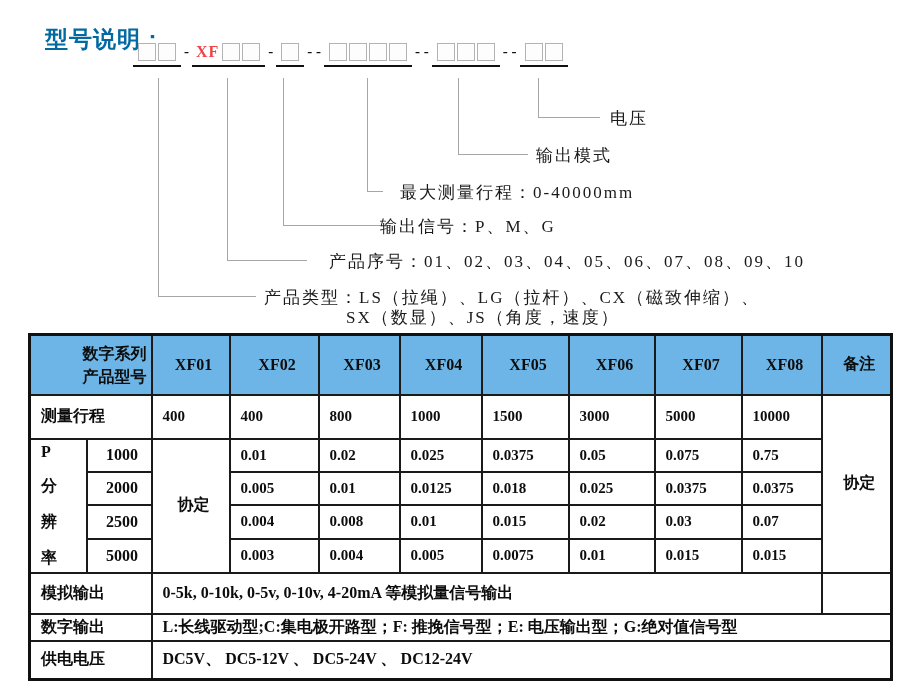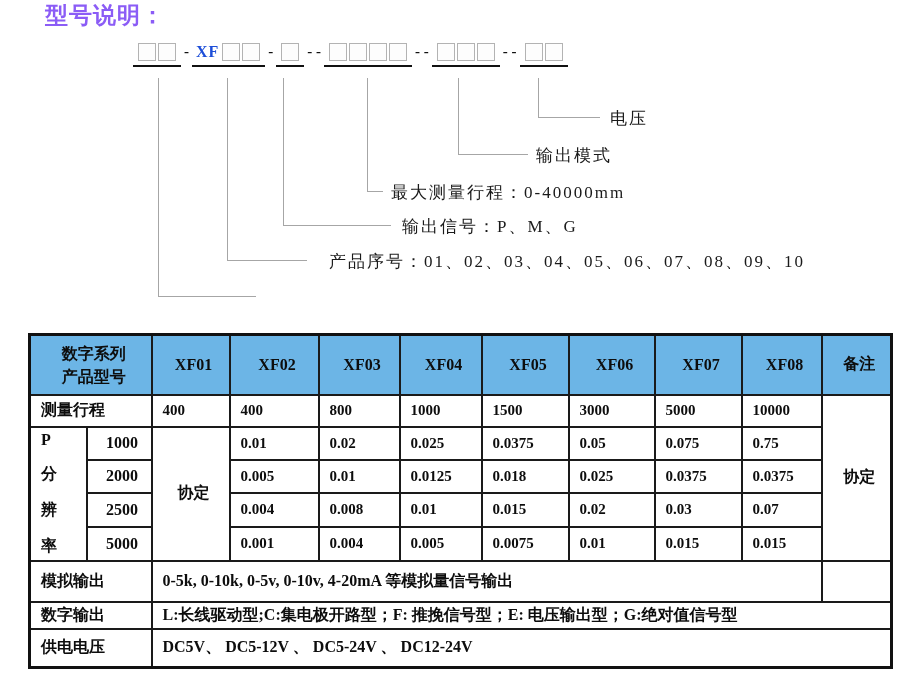--- a/index.html
+++ b/index.html
@@ -1,42 +1,42 @@
 <!DOCTYPE html>
 <html><head>
 <meta charset="utf-8">
 <style>
   html,body{margin:0;padding:0;background:#fff;}
   #page{position:relative;width:909px;height:692px;background:#ffffff;overflow:hidden;
         font-family:"Liberation Serif","DejaVu Serif",serif;color:#1a1a1a;}
 
   
-  .doc-title{position:absolute;left:45px;top:0;font-family:Liberation Serif, serif;
-             font-weight:bold;font-size:23px;color:#8b5cf6;letter-spacing:1px;}
+  .doc-title{position:absolute;left:45px;top:24px;font-family:Liberation Serif, serif;
+             font-weight:bold;font-size:23px;color:#0369a1;letter-spacing:1px;}
 
   
   .model-line{position:absolute;left:133px;top:40px;display:flex;align-items:flex-start;}
   .grp{display:flex;align-items:center;border-bottom:2px solid #111;padding:3px 4px 4px;}
   .box{width:16px;height:16px;border:1px solid #b3b3b3;background:#fdfdfd;margin:0 1px;flex:none;}
-  .pfx{font-weight:bold;font-size:16px;letter-spacing:1px;margin-right:2px;color:#1d4ed8;}
+  .pfx{font-weight:bold;font-size:16px;letter-spacing:1px;margin-right:2px;color:#ef4444;}
   .sep{font-weight:bold;font-size:15px;color:#111;margin:0 3px;line-height:22px;white-space:pre;}
 
   
   .vline{position:absolute;width:1px;background:#a6a6a6;}
   .hline{position:absolute;height:1px;background:#a6a6a6;}
   .callout{position:absolute;font-size:17px;color:#1a1a1a;letter-spacing:2px;white-space:nowrap;}
 
   
   table.spec{position:absolute;left:28px;top:333px;border-collapse:collapse;table-layout:fixed;
              width:862px;font-size:16px;font-weight:bold;color:#0d0d0d;}
   table.spec td{border:2px solid #1a1a1a;padding:2px 4px 2px 10px;vertical-align:middle;
                 overflow:hidden;white-space:nowrap;}
   table.spec{border:3px solid #111;}
   td.hdr{background:#6cb5e6;text-align:center;padding-left:4px;}
-  td.hdr-label{background:#6cb5e6;text-align:center;padding-left:10px;}
+  td.hdr-label{background:#6cb5e6;text-align:right;padding-left:10px;}
   td.lbl{text-align:left;padding-left:10px;}
   td.ctr{text-align:center;padding-left:4px;}
   td.val{text-align:left;padding-left:12px;font-size:15px;}
   .pcol{display:flex;flex-direction:column;justify-content:space-between;height:126px;
         align-items:flex-start;padding-left:2px;}
   .hdr2{line-height:1.45;}
 </style>
 </head>
 <body>
 
@@ -88,23 +88,25 @@
 
   <div class="hline" style="left:538px;top:117px;width:62px;"></div>
   <div class="hline" style="left:458px;top:154px;width:70px;"></div>
   <div class="hline" style="left:367px;top:191px;width:16px;"></div>
   <div class="hline" style="left:283px;top:225px;width:108px;"></div>
   <div class="hline" style="left:227px;top:260px;width:80px;"></div>
   <div class="hline" style="left:158px;top:296px;width:98px;"></div>
 
   <div class="callout" style="left:610px;top:107px;">电压</div>
   <div class="callout" style="left:536px;top:144px;">输出模式</div>
-  <div class="callout" style="left:391px;top:181px;">最大测量行程：0-40000mm</div>
-  <div class="callout" style="left:402px;top:215px;">输出信号：P、M、G</div>
+  <div class="callout" style="left:400px;top:181px;">最大测量行程：0-40000mm</div>
+  <div class="callout" style="left:380px;top:215px;">输出信号：P、M、G</div>
   <div class="callout" style="left:329px;top:250px;">产品序号：01、02、03、04、05、06、07、08、09、10</div>
+  <div class="callout" style="left:264px;top:286px;">产品类型：LS（拉绳）、LG（拉杆）、CX（磁致伸缩）、</div>
+  <div class="callout" style="left:346px;top:306px;">SX（数显）、JS（角度，速度）</div>
 
   <table class="spec">
     <colgroup>
       <col style="width:57px">
         <col style="width:65px">
         <col style="width:78px">
         <col style="width:89px">
       <col style="width:81px">
         <col style="width:82px">
         <col style="width:87px">
@@ -124,21 +126,21 @@
       <td class="hdr">XF01</td>
       <td class="hdr">XF02</td>
       <td class="hdr">XF03</td>
       <td class="hdr">XF04</td>
       <td class="hdr">XF05</td>
       <td class="hdr">XF06</td>
       <td class="hdr">XF07</td>
       <td class="hdr">XF08</td>
       <td class="hdr">备注</td>
     </tr>
-    <tr style="height:32px;">
+    <tr style="height:44px;">
       <td colspan="2" class="lbl">测量行程</td>
       <td class="val">400</td>
       <td class="val">400</td>
       <td class="val">800</td>
       <td class="val">1000</td>
       <td class="val">1500</td>
       <td class="val">3000</td>
       <td class="val">5000</td>
       <td class="val">10000</td>
       <td class="ctr" rowspan="5">协定</td>
@@ -177,21 +179,21 @@
       <td class="val">0.004</td>
       <td class="val">0.008</td>
       <td class="val">0.01</td>
       <td class="val">0.015</td>
       <td class="val">0.02</td>
       <td class="val">0.03</td>
       <td class="val">0.07</td>
     </tr>
     <tr style="height:34px;">
       <td class="ctr">5000</td>
-      <td class="val">0.001</td>
+      <td class="val">0.003</td>
       <td class="val">0.004</td>
       <td class="val">0.005</td>
       <td class="val">0.0075</td>
       <td class="val">0.01</td>
       <td class="val">0.015</td>
       <td class="val">0.015</td>
     </tr>
     <tr style="height:41px;">
       <td colspan="2" class="lbl">模拟输出</td>
       <td colspan="8" class="lbl">0-5k, 0-10k, 0-5v, 0-10v, 4-20mA 等模拟量信号输出</td>

